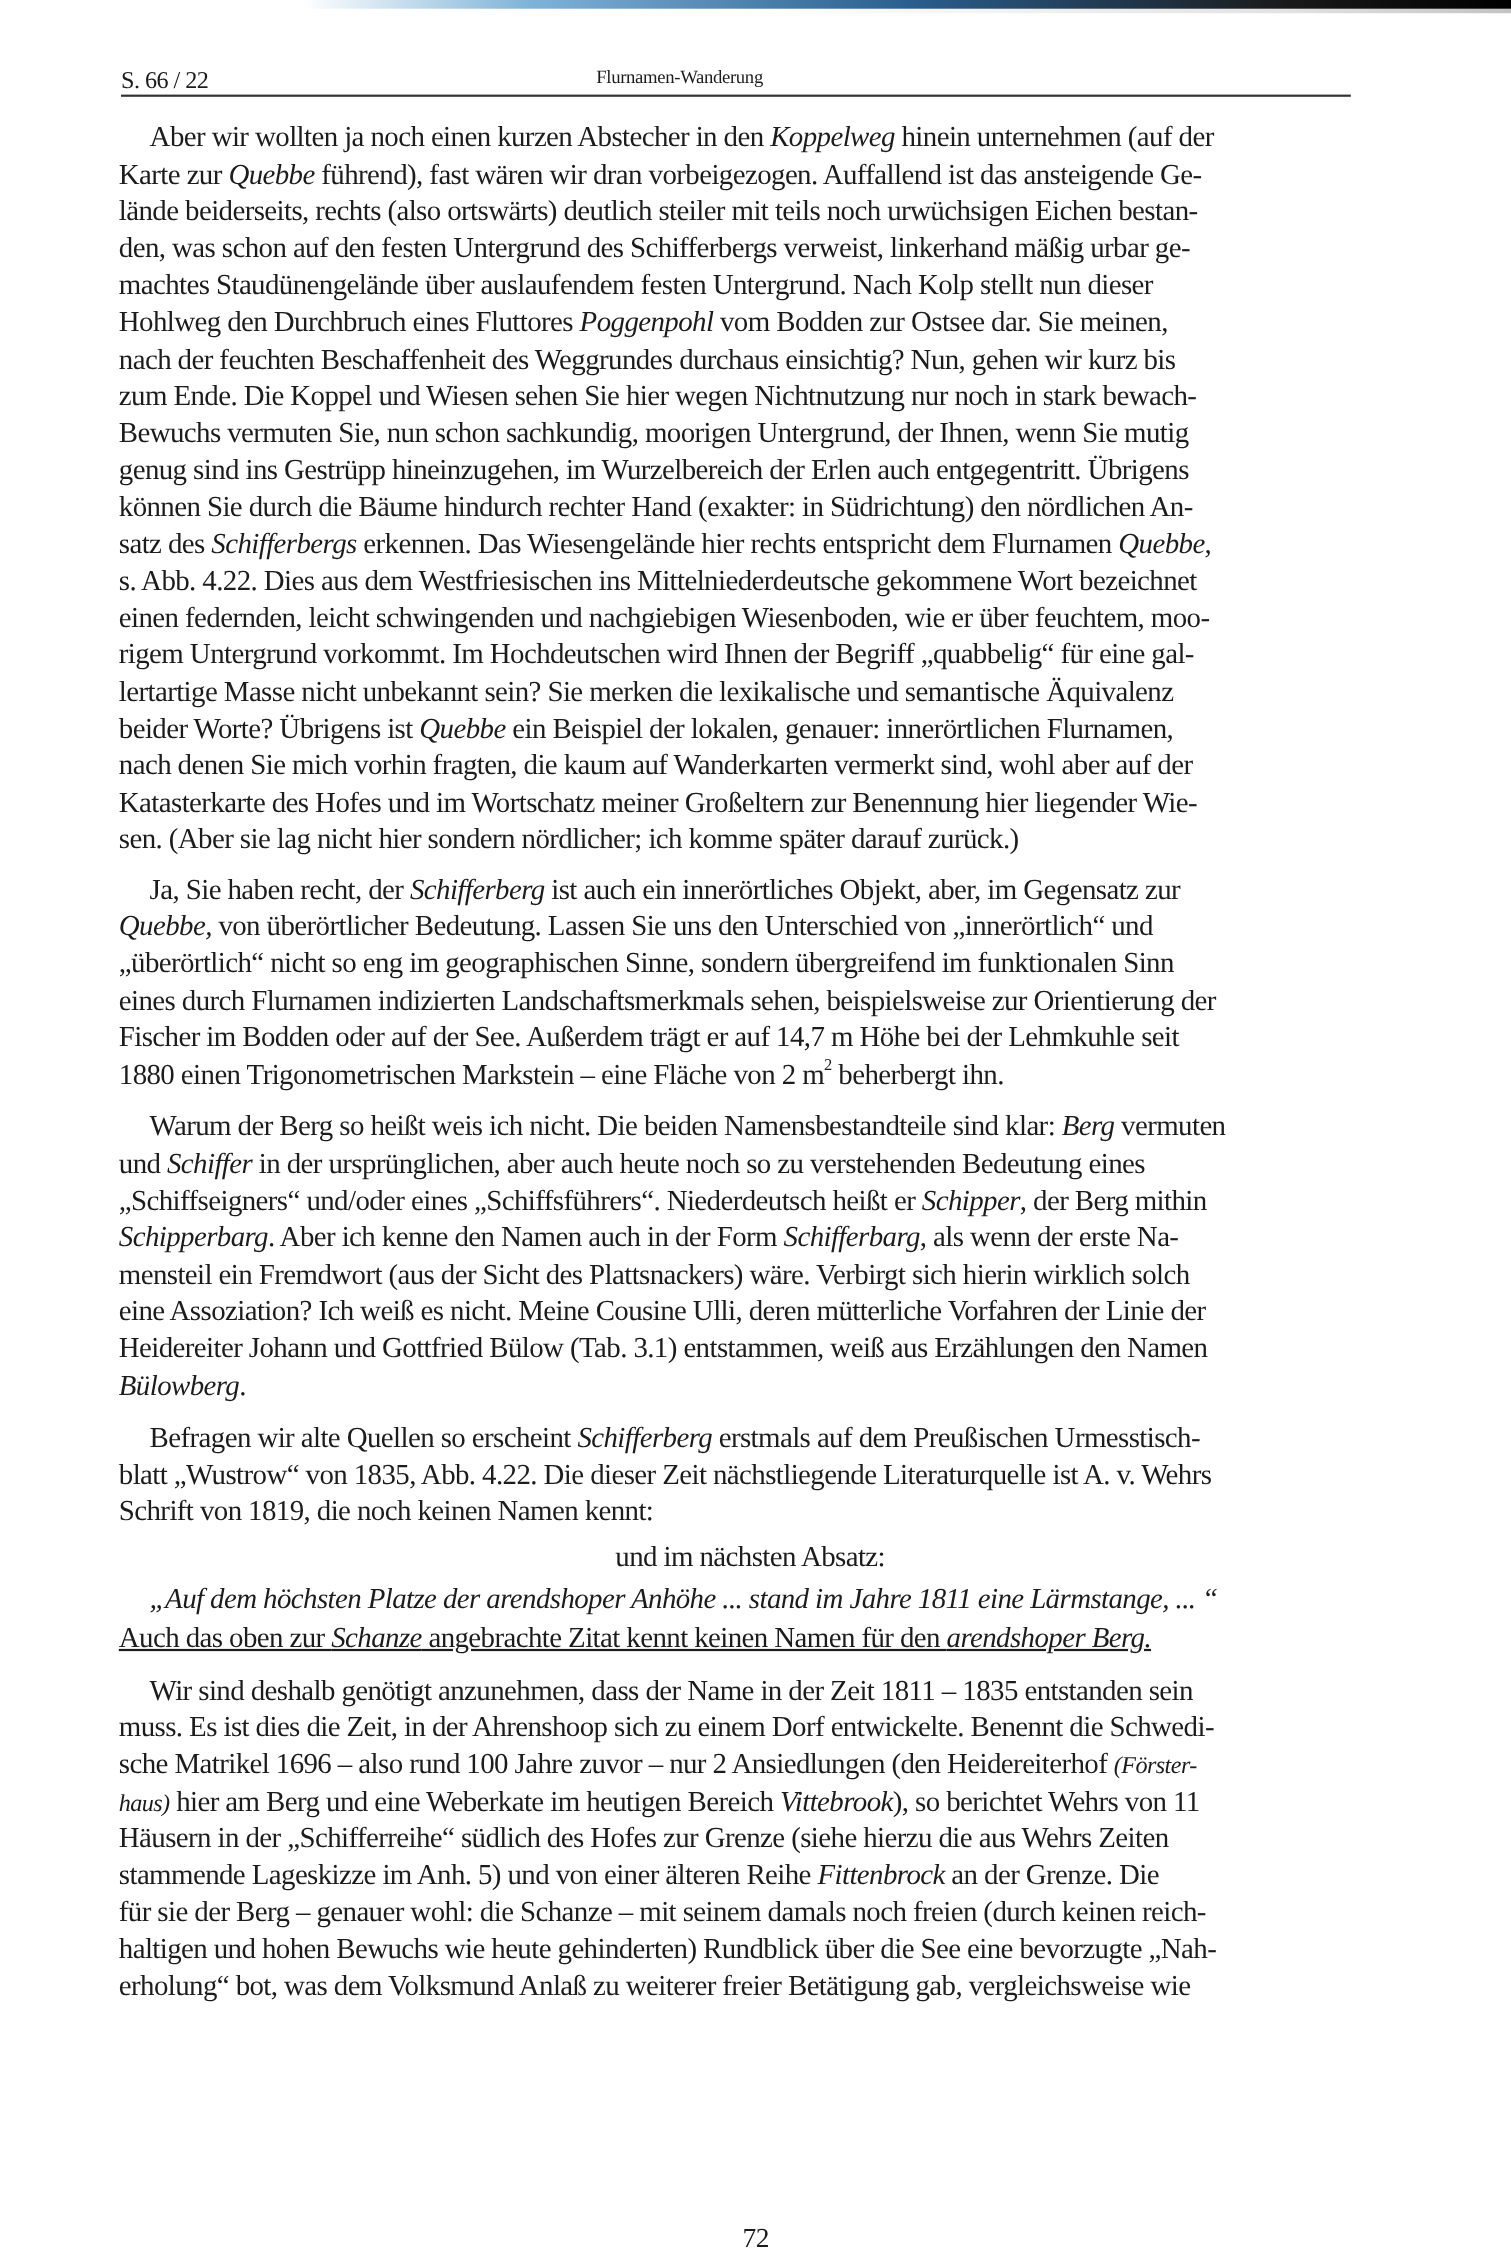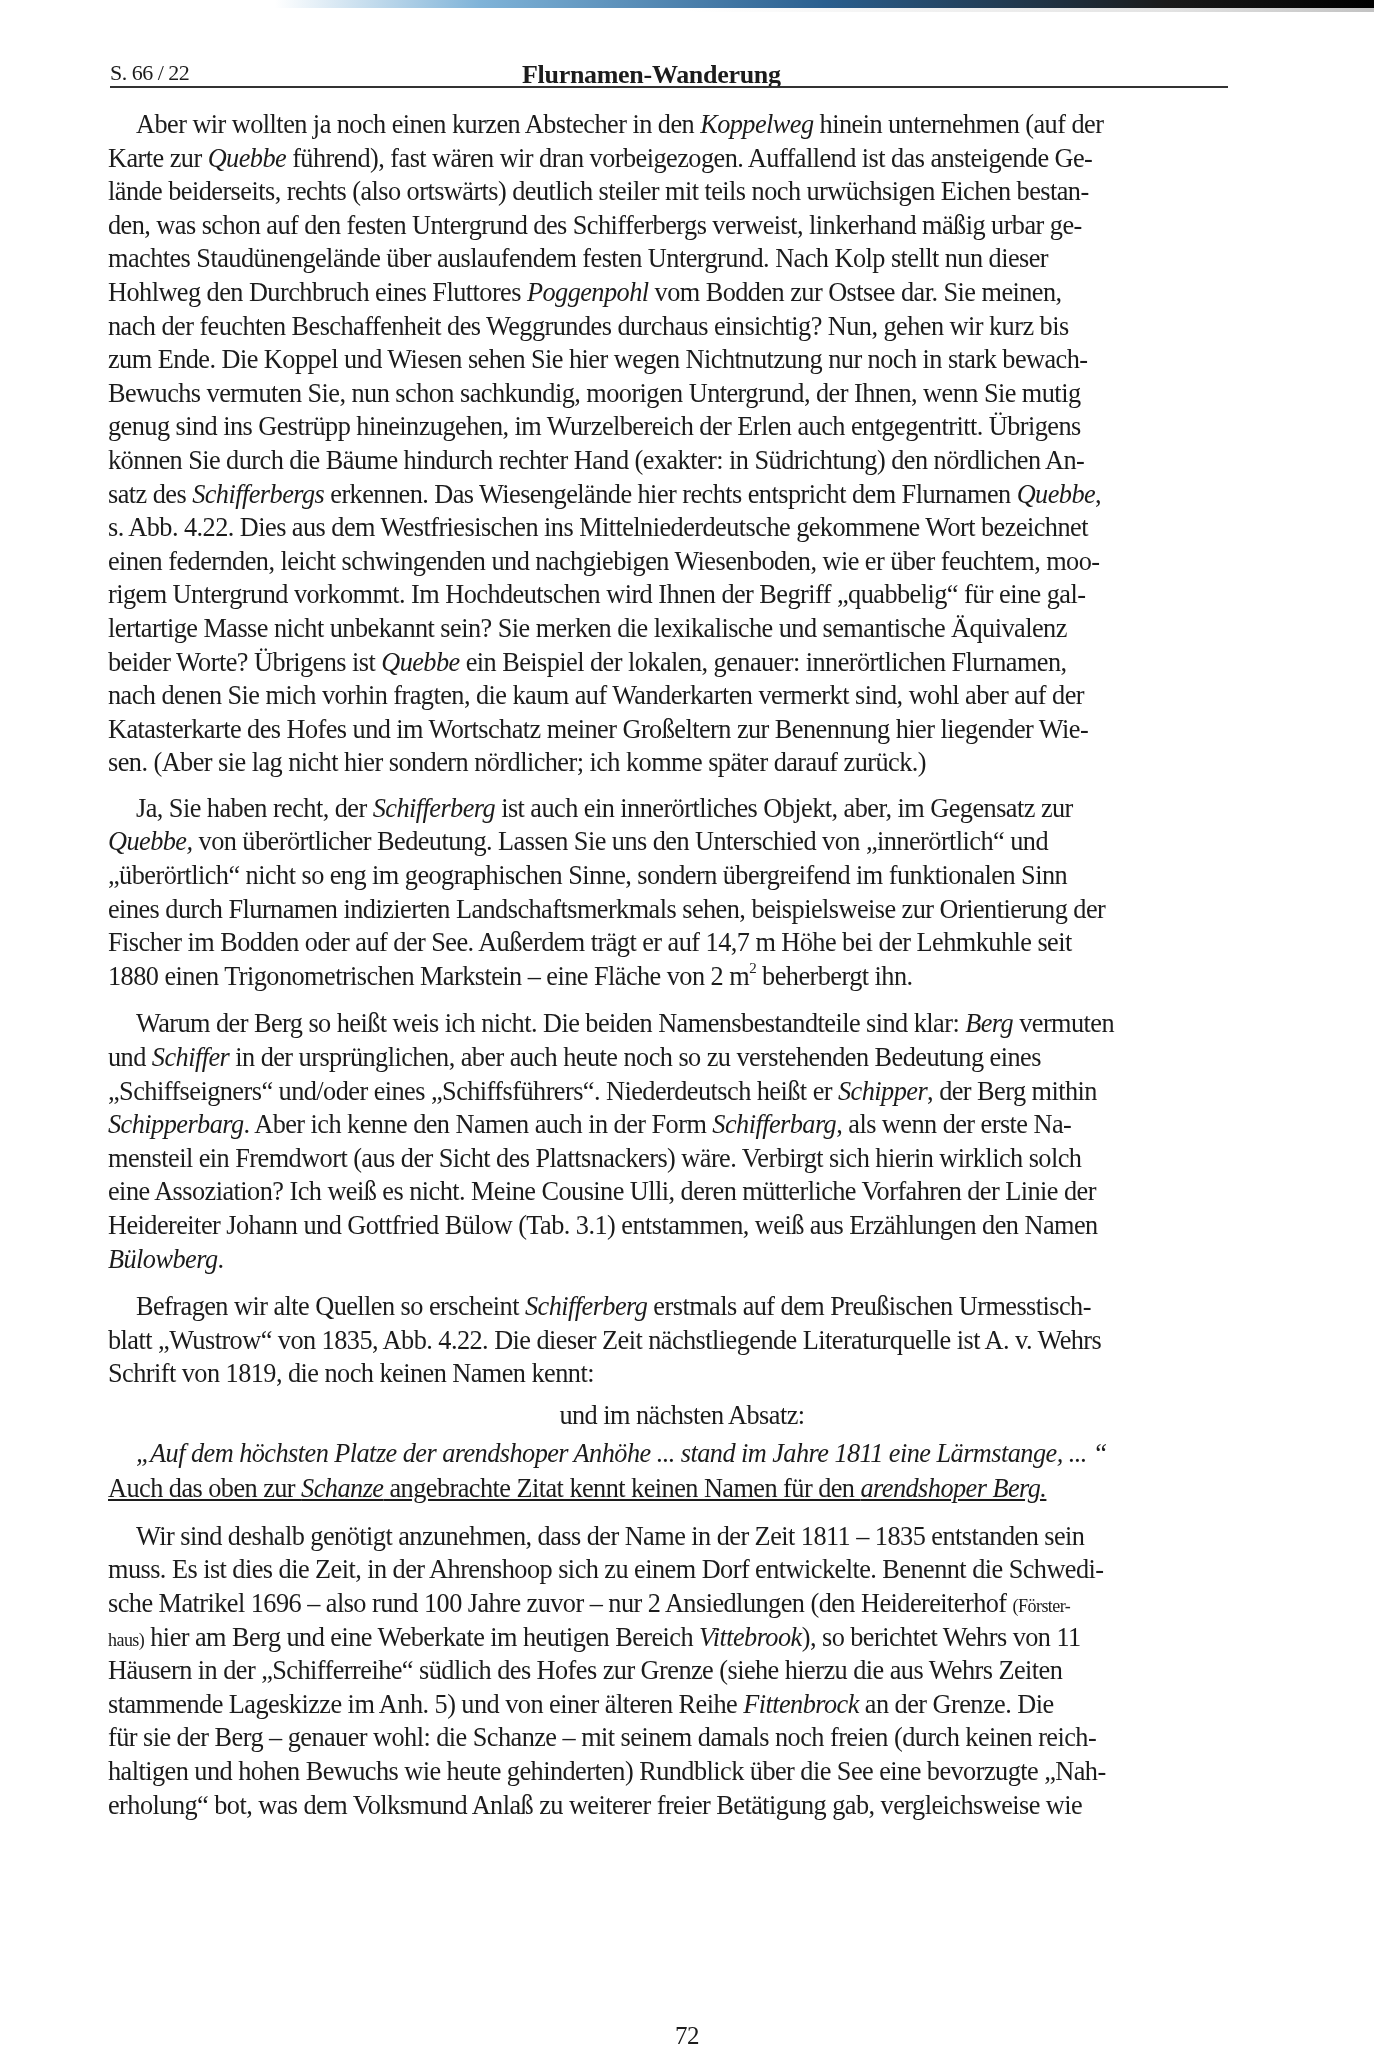--- a/index.html
+++ b/index.html
@@ -16,33 +16,33 @@
       background: linear-gradient(90deg, #fff 0%, #fff 50%, #d0d0d0 85%, #9a9a9a 100%);
       opacity: .6;
     }
     .header {
       position: absolute; left: 110px; top: 60px; width: 1118px; height: 28px;
     }
     .header .ref {
       position: absolute; left: 0; top: 0; font-size: 22px; letter-spacing: -0.5px; text-align: right;
     }
     .header .title {
-      position: absolute; left: 412px; top: 0; font-size: 26px; font-weight: bold; letter-spacing: -0.3px;
+      position: absolute; left: 432px; top: 0; font-size: 17px; font-weight: normal; letter-spacing: -0.3px;
     }
     .header .rule {
       position: absolute; left: 0; top: 26px; width: 1118px; height: 2px; background: #333;
     }
     .content {
       position: absolute; left: 108px; top: 108px; width: 1148px;
       font-size: 26.3px; line-height: 33.6px; letter-spacing: -0.55px;
     }
     .line { white-space: nowrap; display: block; height: 33.6px; }
     .indent { padding-left: 28px; }
     i { font-style: italic; }
-    .small-i { font-size: 18px; }
+    .small-i { font-size: 22px; font-style: italic; }
     sup { font-size: 15px; line-height: 0; vertical-align: 12px; }
     .quote { padding-left: 28px; font-style: italic; }
     .page-number {
       position: absolute; left: 0; width: 1374px; top: 2022px; text-align: center;
       font-size: 25px; letter-spacing: -0.5px;
     }
   </style>
 </head>
 <body>
 

